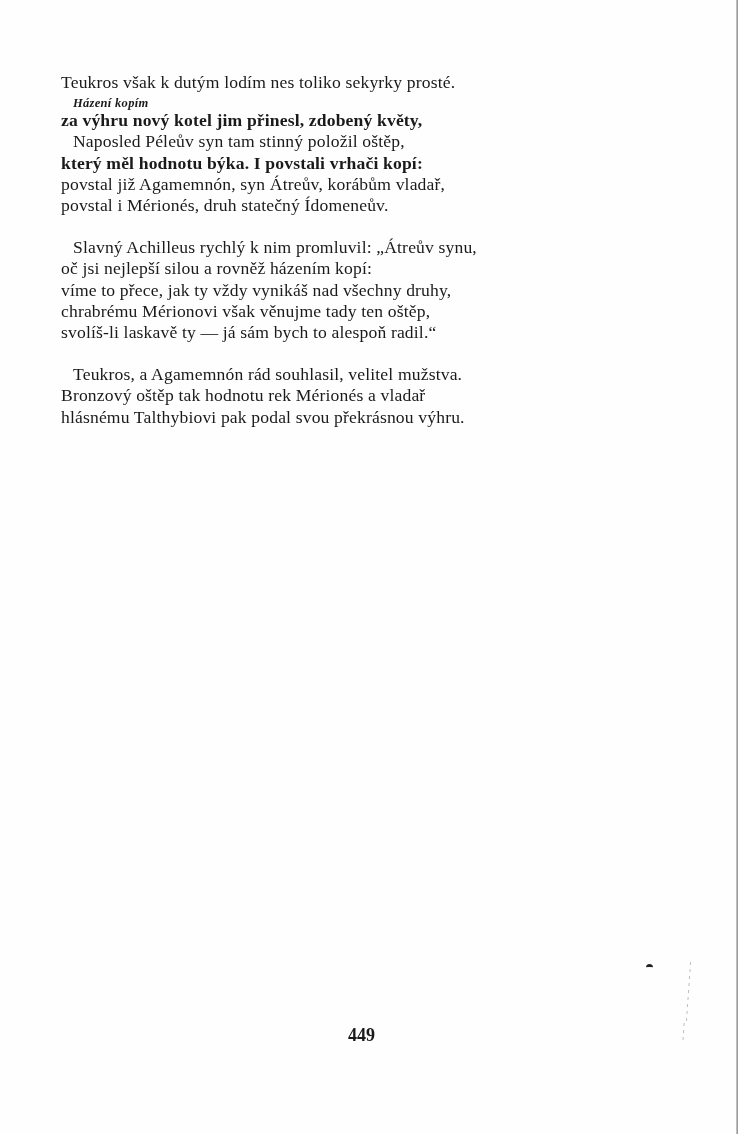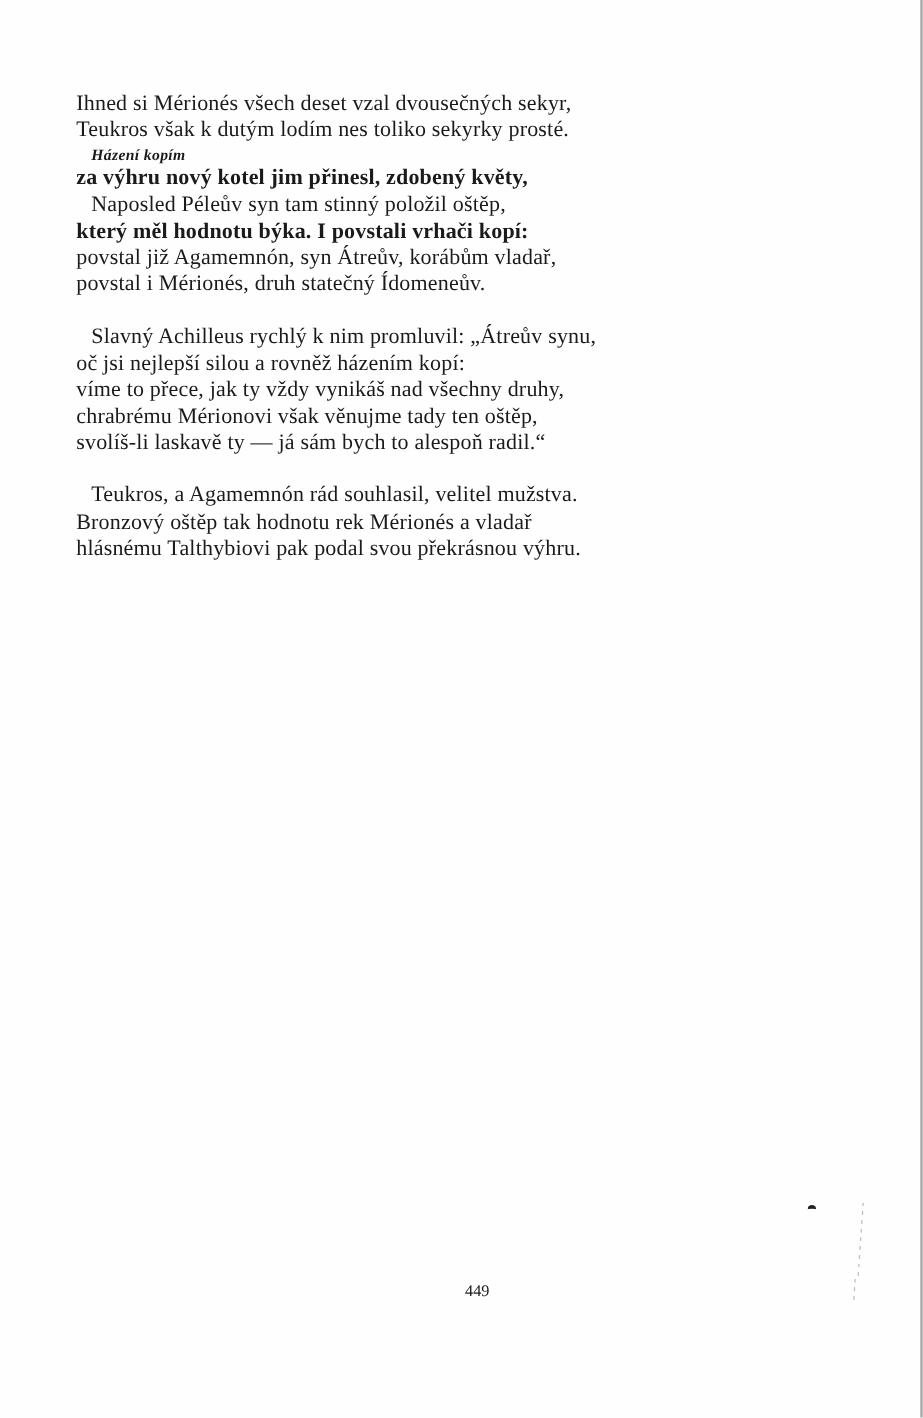--- a/index.html
+++ b/index.html
@@ -60,25 +60,25 @@
       margin-bottom: -1px;
       padding-left: 12px;
       letter-spacing: 0.3px;
     }
     .stanza-gap {
       display: block;
       height: 21px;
     }
     .page-number {
       position: absolute;
-      left: 372px;
+      left: 348px;
       top: 1025px;
       font-family: "Liberation Serif", "DejaVu Serif", serif;
-      font-size: 13px;
-      font-weight: normal;
+      font-size: 18px;
+      font-weight: bold;
       color: #1a1a1a;
     }
     .speck {
       position: absolute;
       left: 646px;
       top: 964px;
       width: 7px;
       height: 4px;
       border-top: 3px solid #222;
       border-radius: 6px 6px 0 0;
@@ -98,21 +98,20 @@
       height: 20px;
     }
   </style>
 </head>
 <body>
 
 <div class="page">
 
   <div class="text-block">
 
-    <span class="line">Ihned si Mérionés všech deset vzal dvousečných sekyr,</span>
     <span class="line">Teukros však k dutým lodím nes toliko sekyrky prosté.</span>
 
     <span class="heading">Házení kopím</span>
 
     <span class="line bolder">za výhru nový kotel jim přinesl, zdobený květy,</span>
     <span class="line indent">Naposled Péleův syn tam stinný položil oštěp,</span>
     <span class="line bolder">který měl hodnotu býka. I povstali vrhači kopí:</span>
     <span class="line">povstal již Agamemnón, syn Átreův, korábům vladař,</span>
     <span class="line">povstal i Mérionés, druh statečný Ídomeneův.</span>
 

